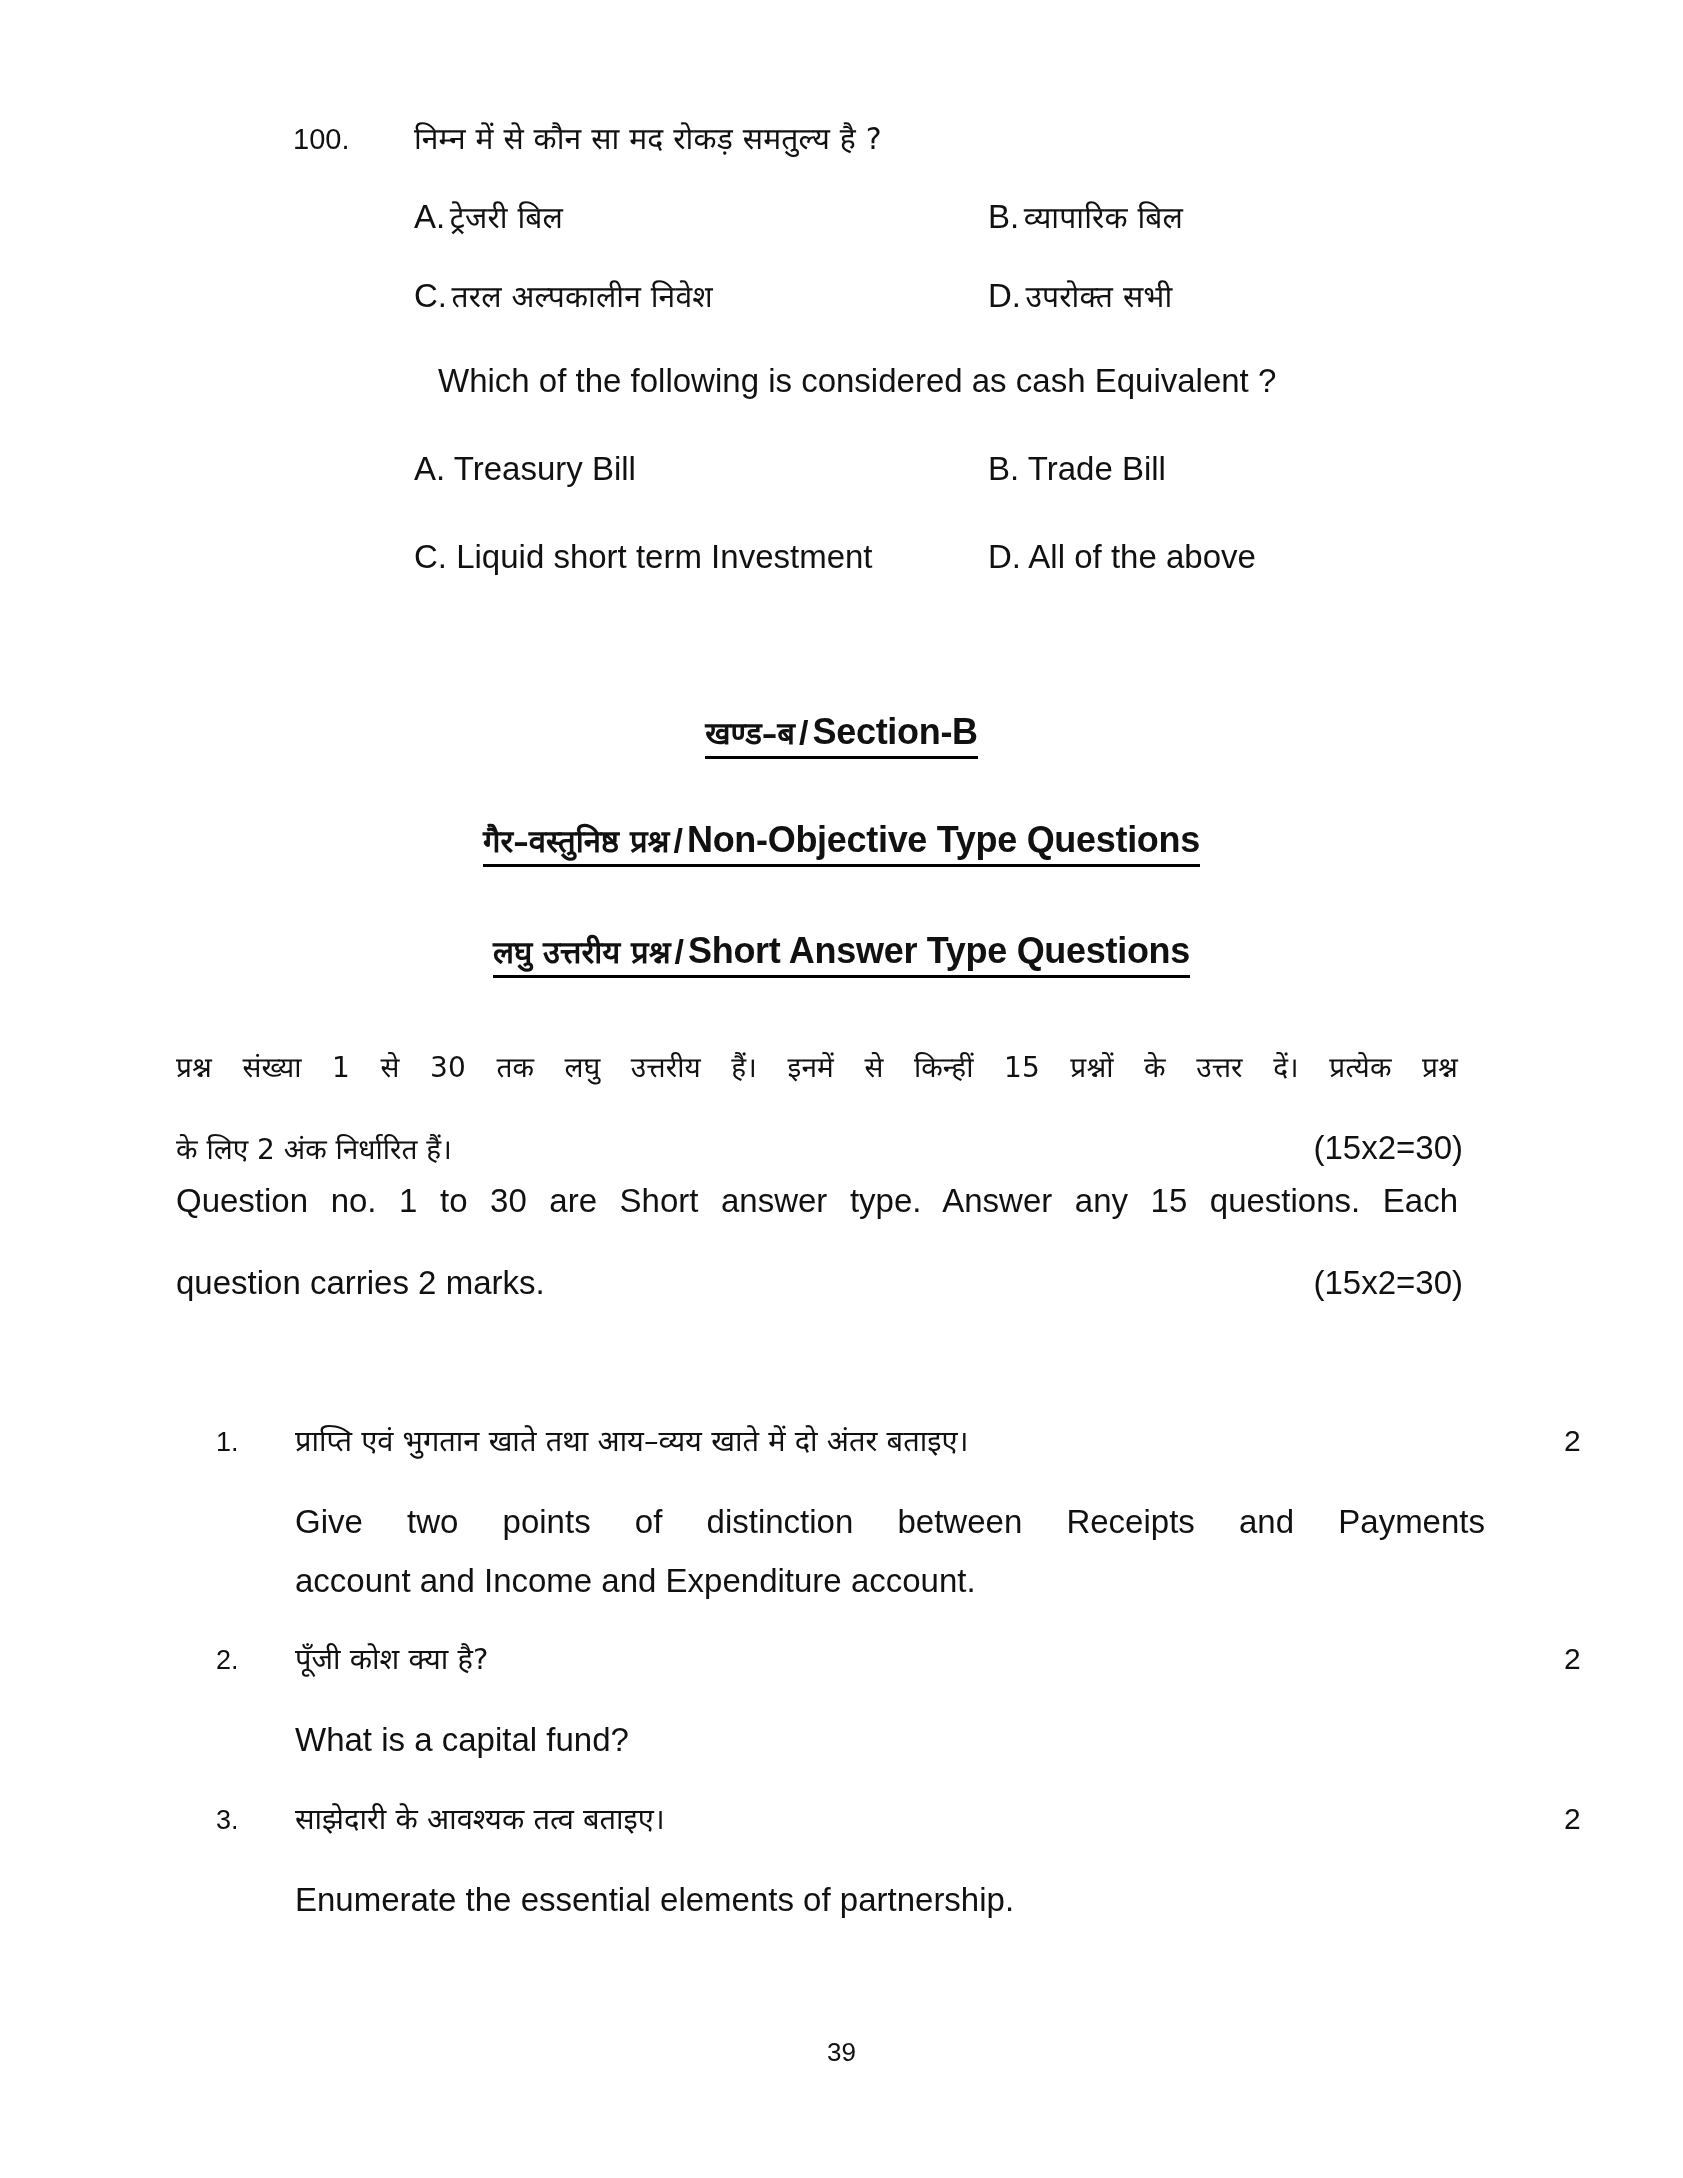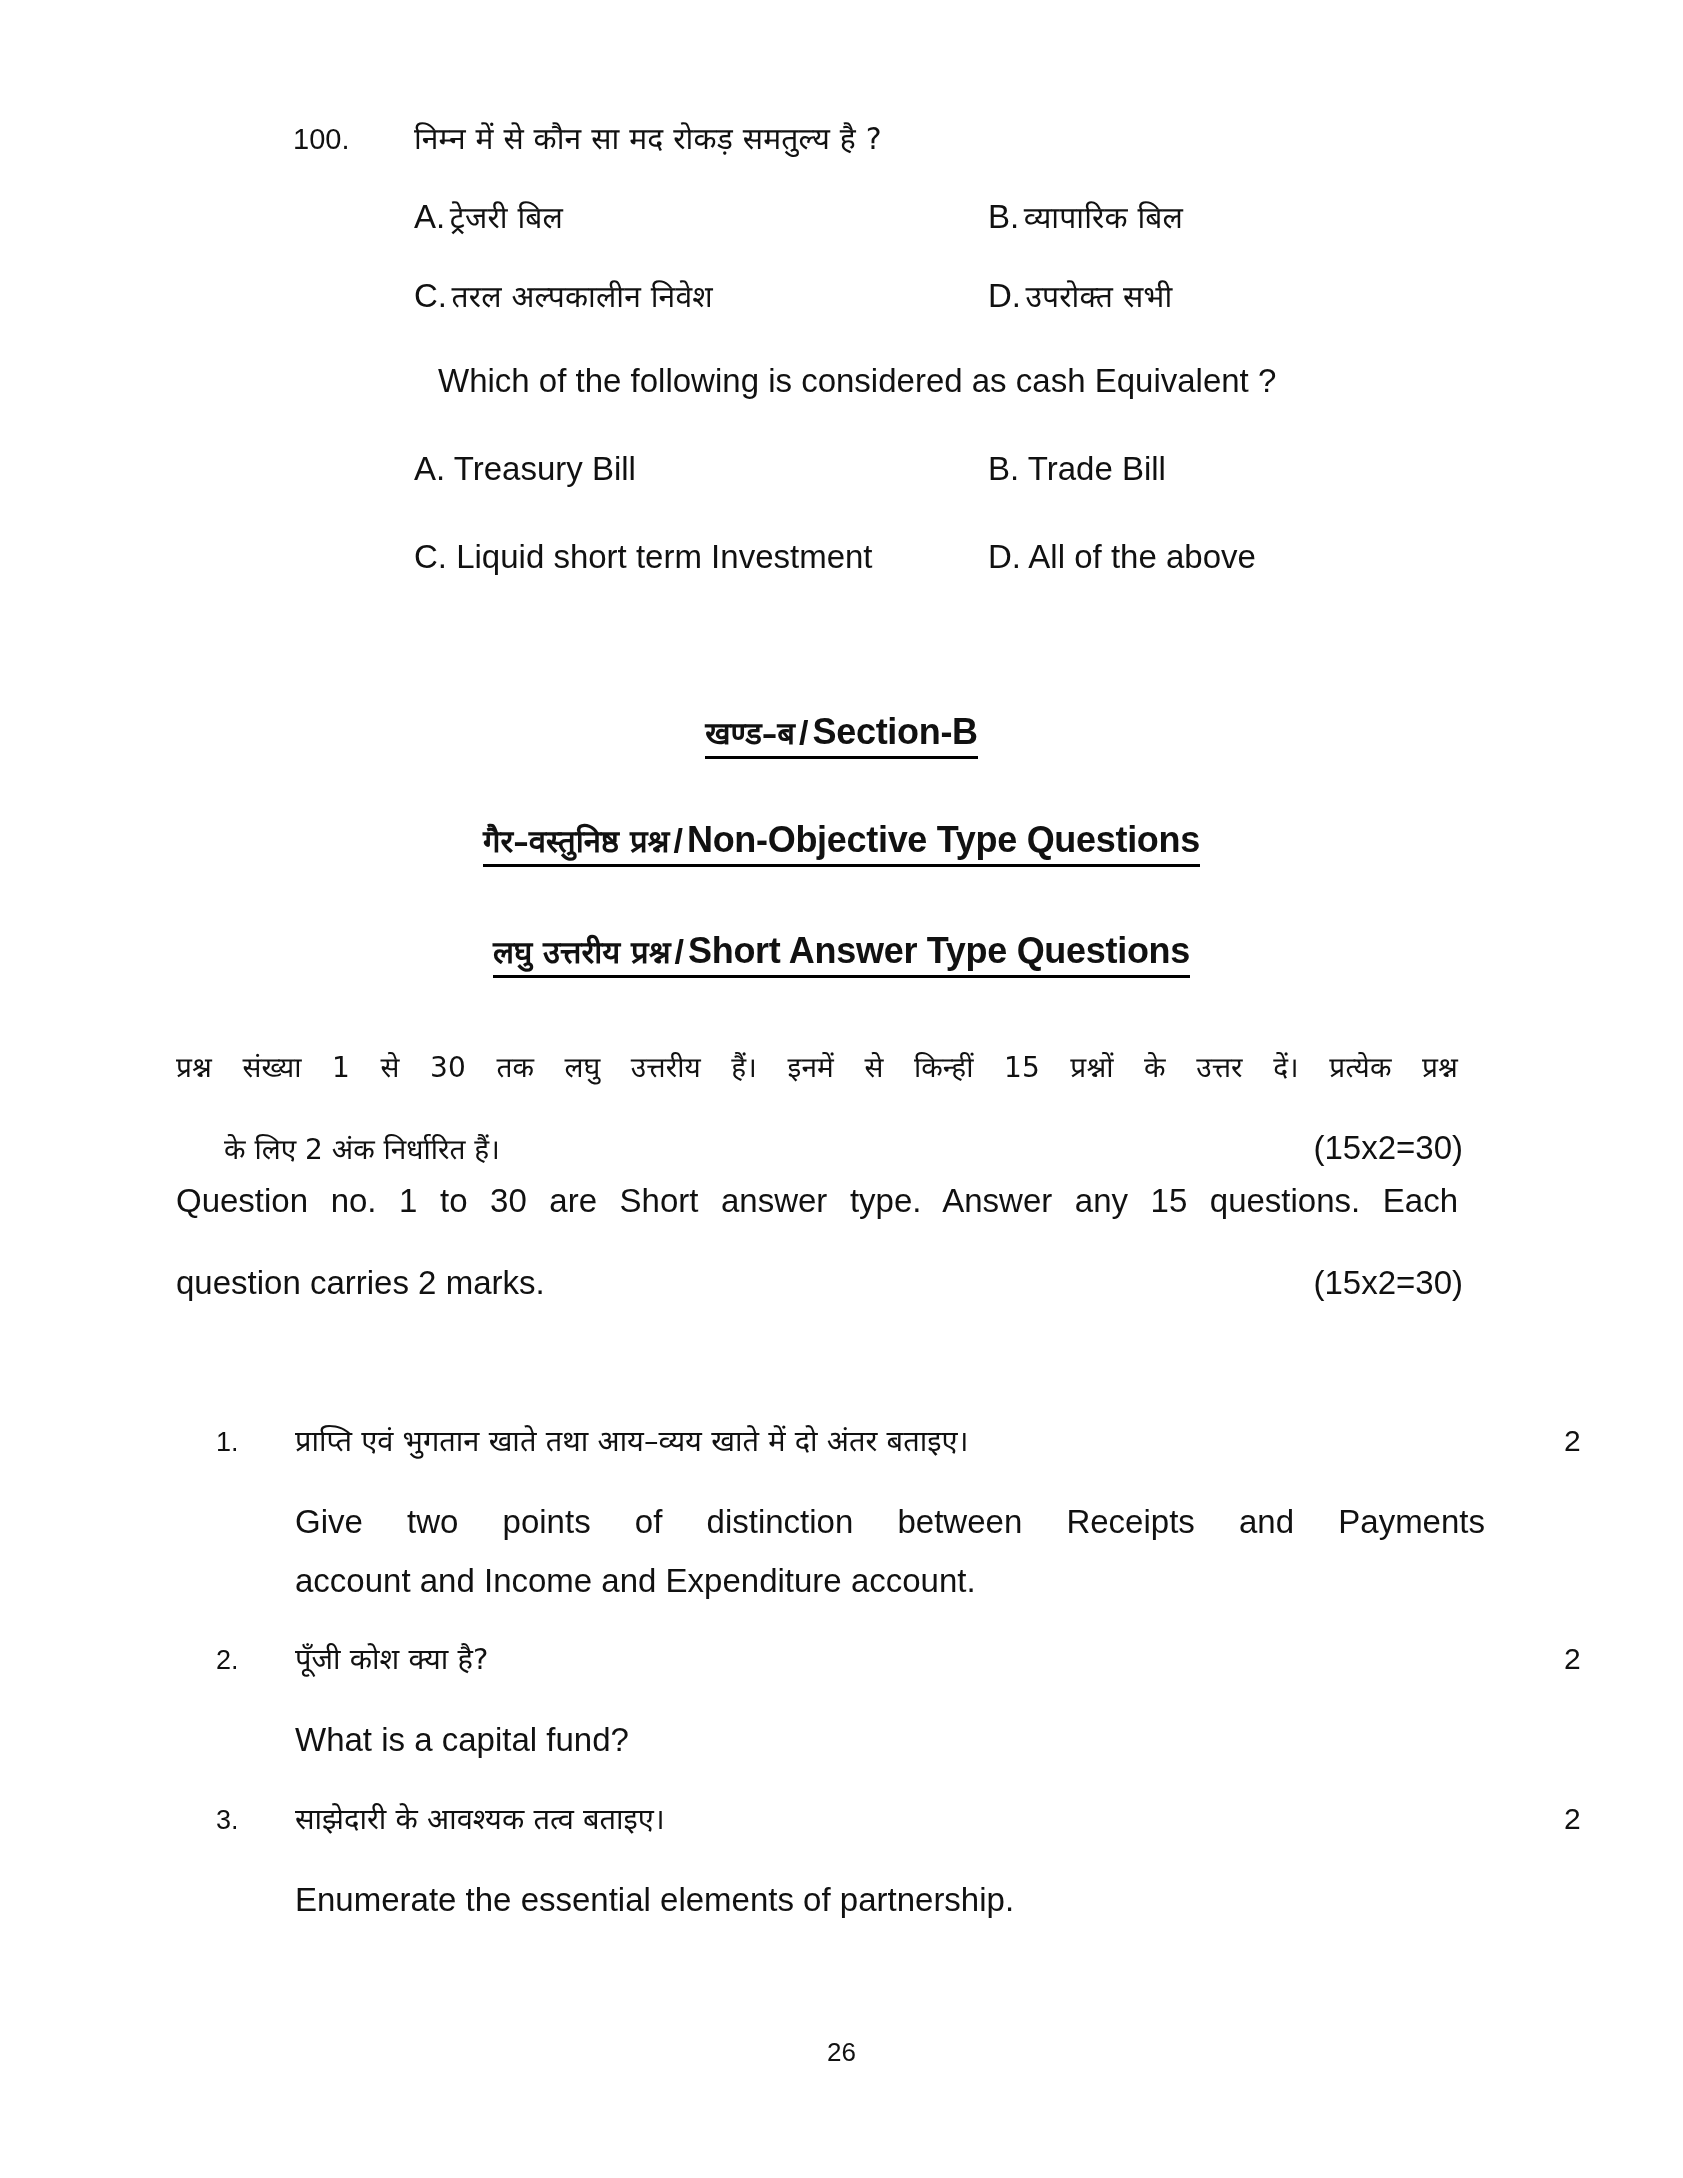--- a/index.html
+++ b/index.html
@@ -134,21 +134,20 @@
     font-family: "DejaVu Sans", "Liberation Sans", sans-serif;
     font-size: 28px;
     text-align: justify;
     text-align-last: justify;
     width: 1282px;
     letter-spacing: 0.1px;
   }
   .instr-hi-text2 {
     font-family: "DejaVu Sans", "Liberation Sans", sans-serif;
     font-size: 28px;
-    margin-left: 48px;
   }
   .instr-en-text {
     font-family: "Liberation Sans", "DejaVu Sans", sans-serif;
     font-size: 33px;
     text-align: justify;
     text-align-last: justify;
     width: 1282px;
   }
   .instr-en-text2 {
     font-family: "Liberation Sans", "DejaVu Sans", sans-serif;
@@ -360,16 +359,16 @@
         <span class="q-hi-text">साझेदारी के आवश्यक तत्व बताइए।</span>
         <span class="q-marks">2</span>
       </div>
       <div class="q-en-row">
         <div class="q-en-text">Enumerate the essential elements of partnership.</div>
       </div>
     </div>
 
   </div>
 
-  <div class="page-number">26</div>
+  <div class="page-number">39</div>
 
 </div>
 
 
 </body></html>

